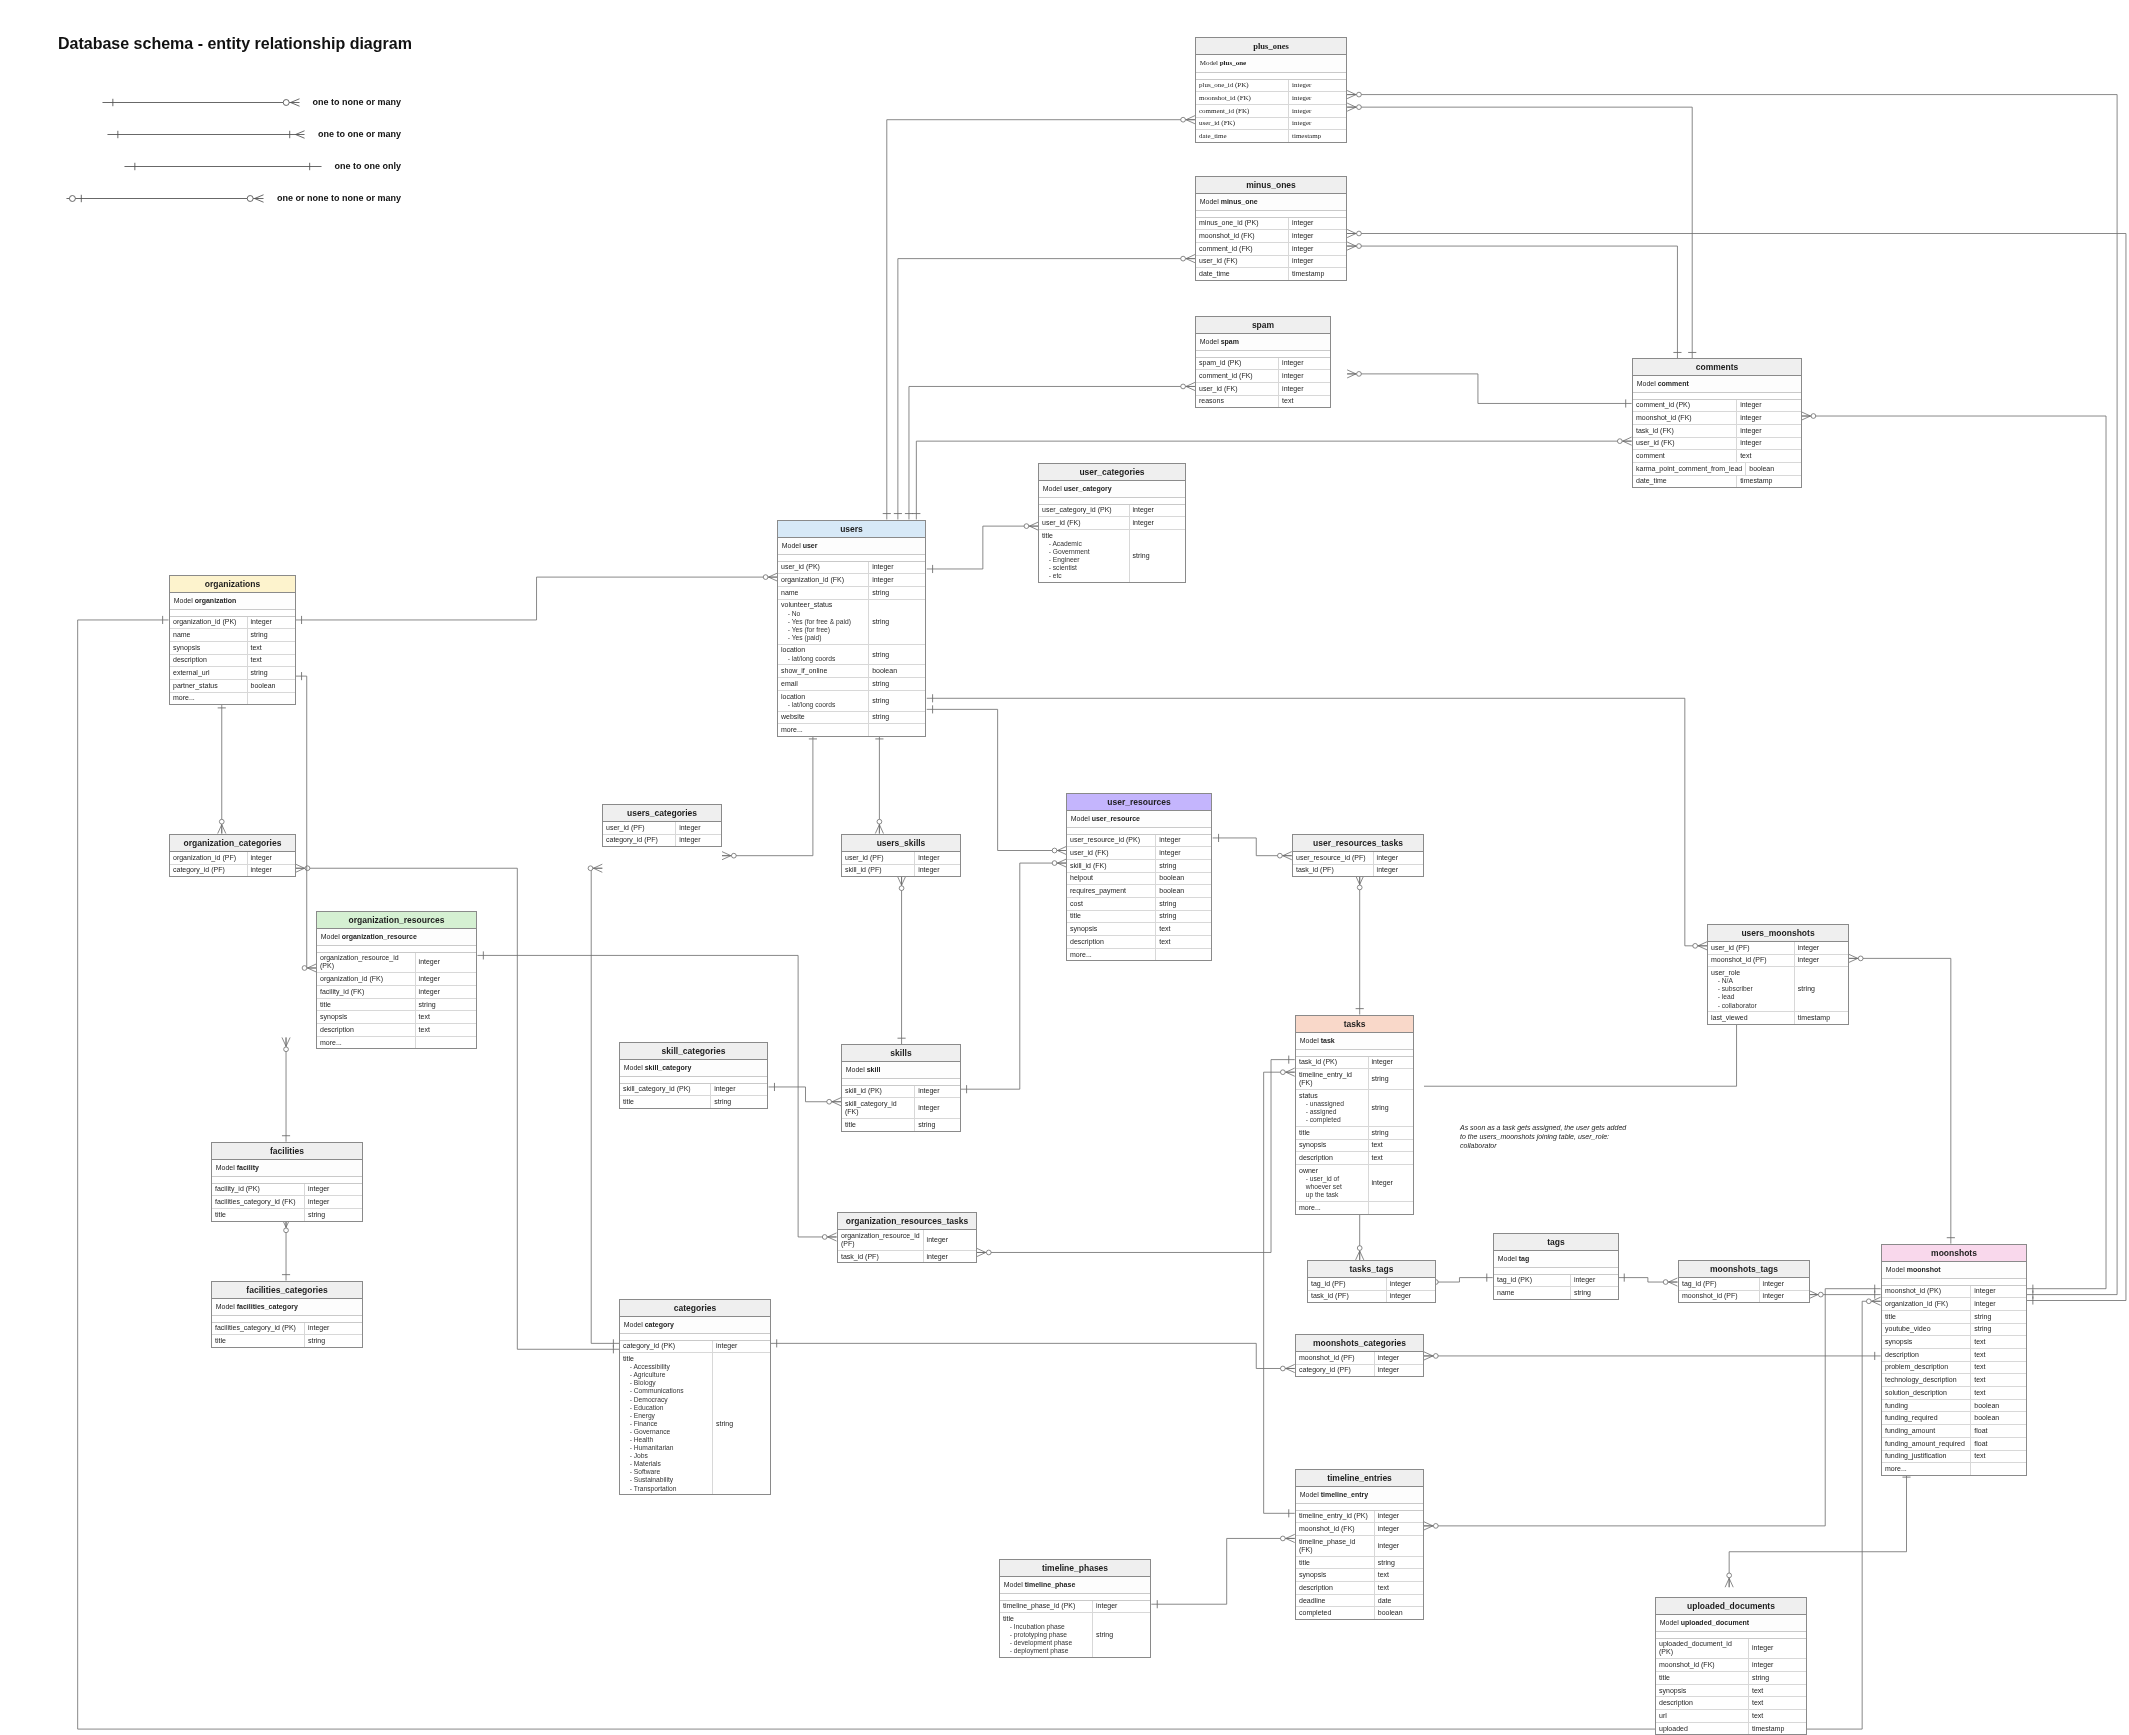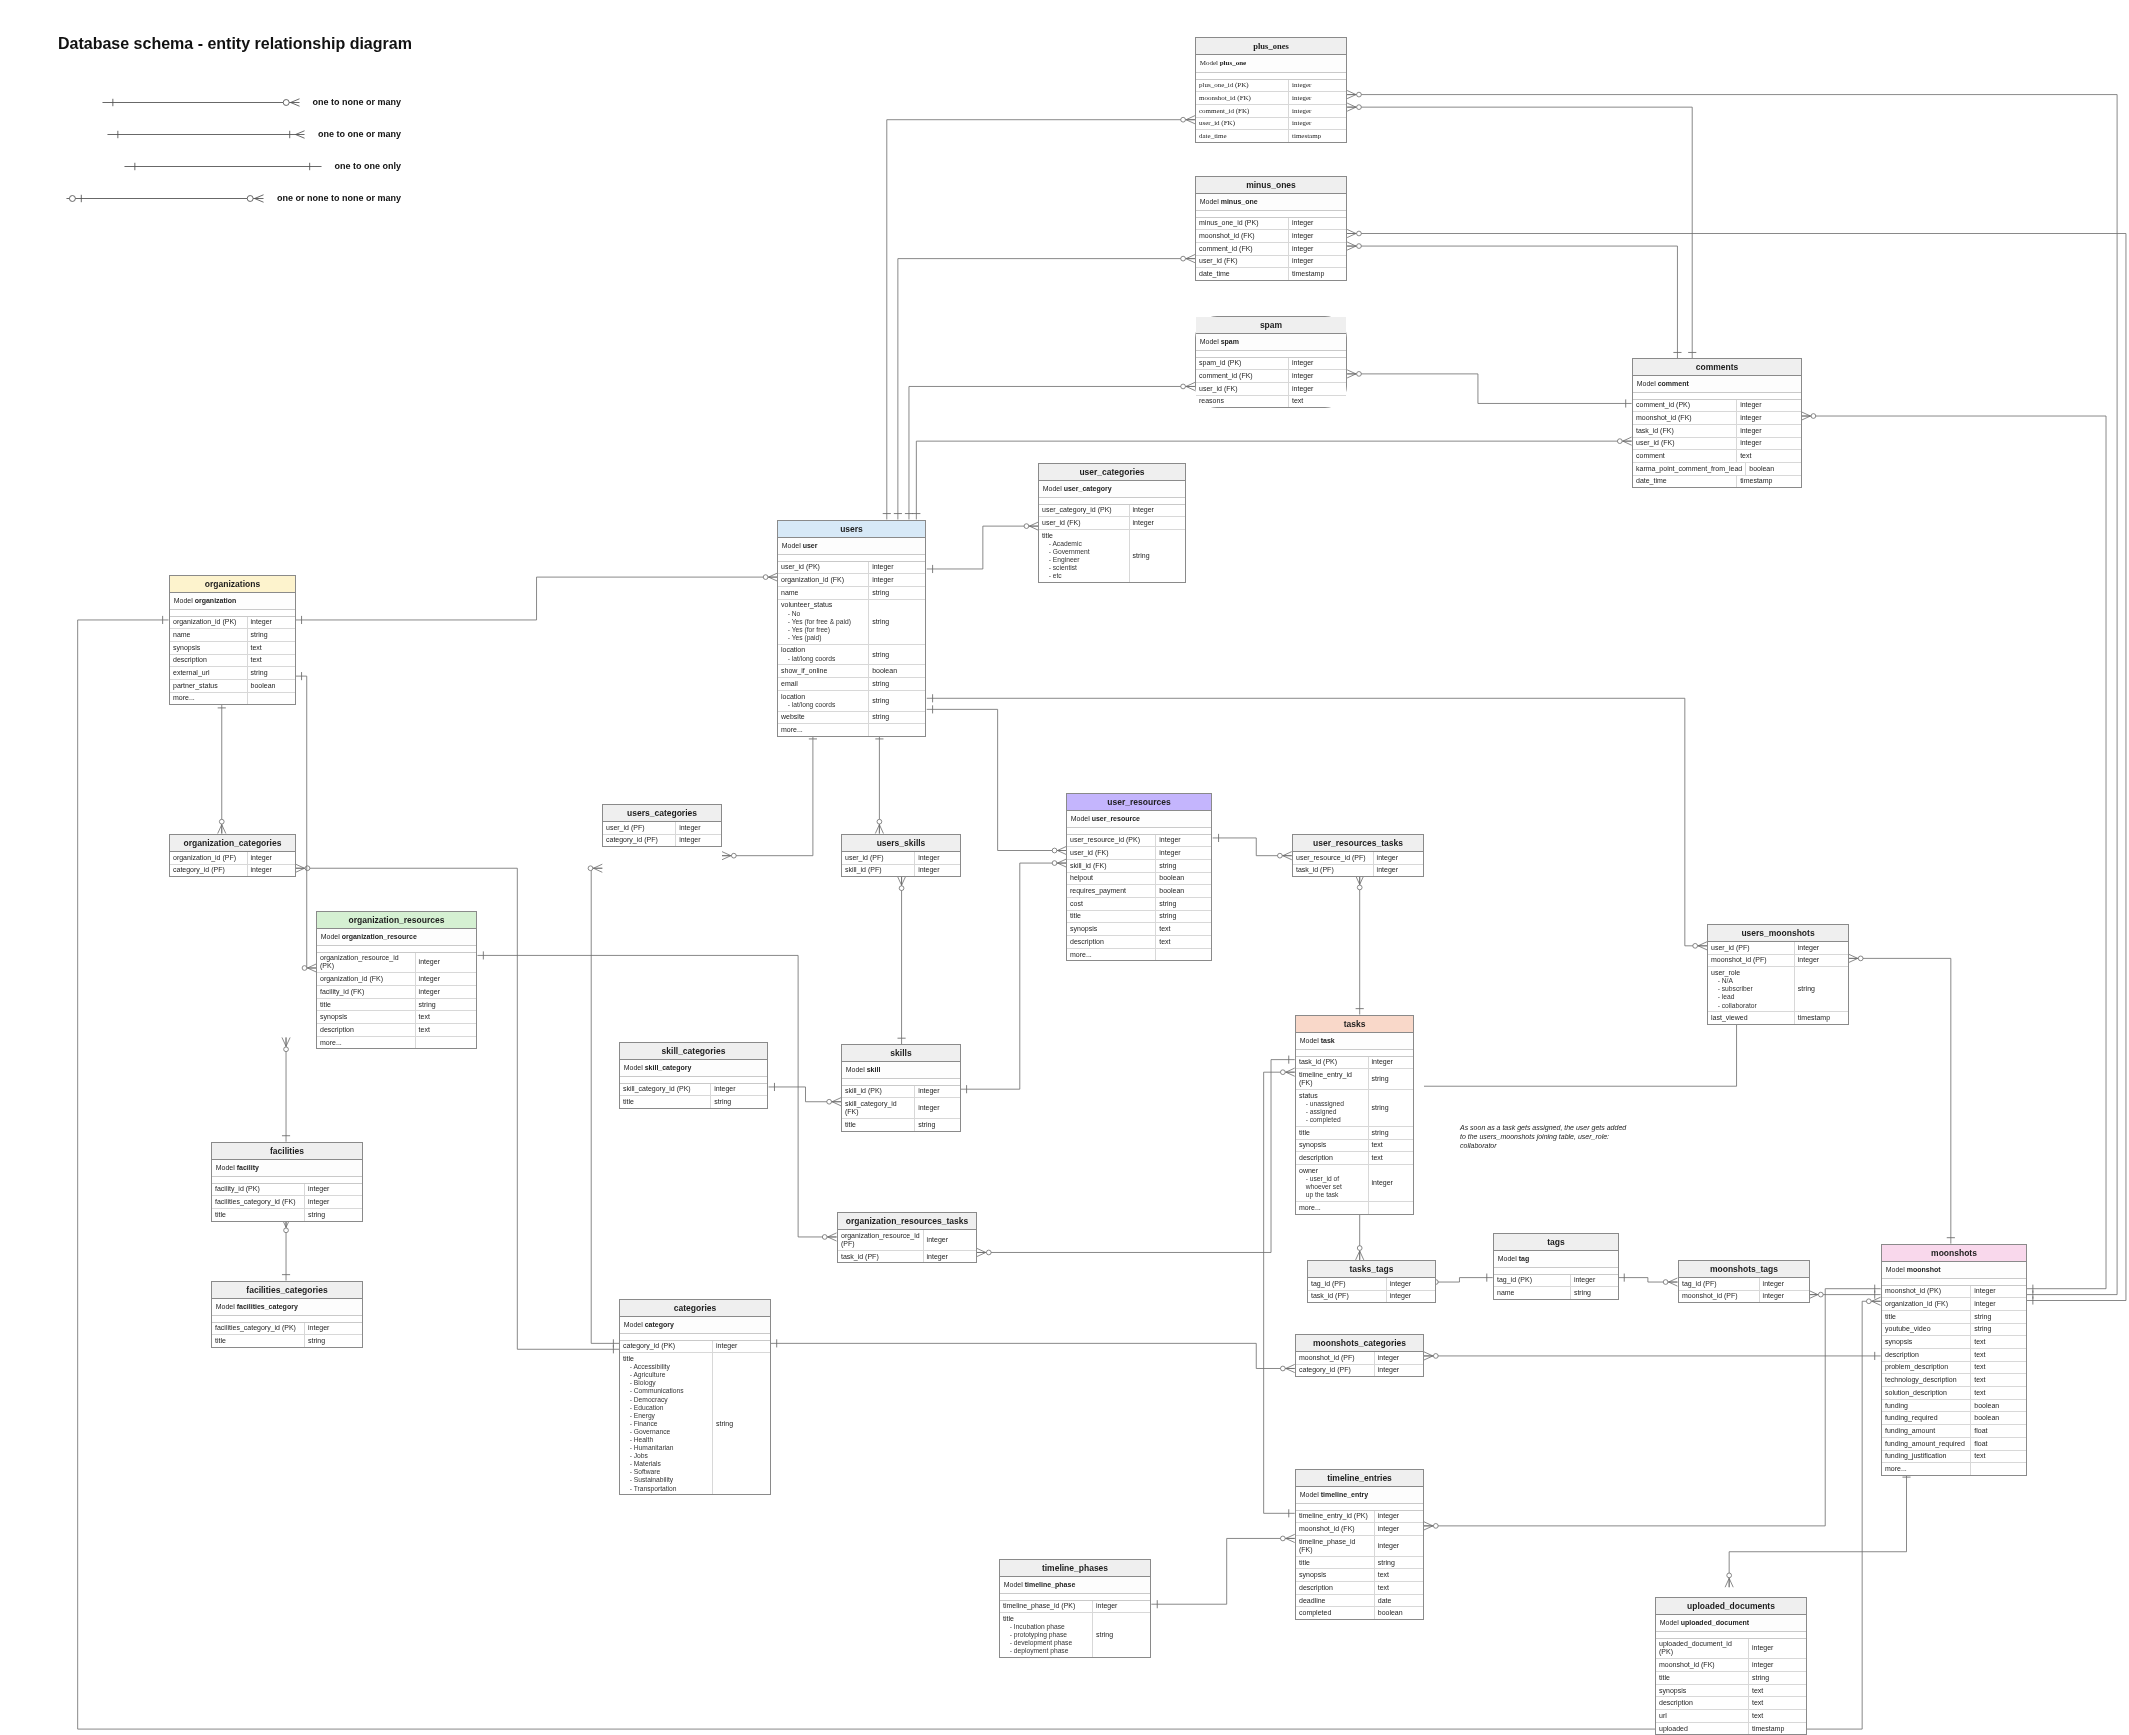--- a/index.html
+++ b/index.html
@@ -166,21 +166,21 @@
         </div>
         <div class="tbl-r">
           <div class="fn"><span>user_id (FK)</span></div>
           <div class="ft">integer</div>
         </div>
         <div class="tbl-r">
           <div class="fn"><span>date_time</span></div>
           <div class="ft">timestamp</div>
         </div>
       </div>
-      <div class="tbl" style="left: 1195px; top: 316px; width: 152px; border-radius: 22px;">
+      <div class="tbl" style="left: 1195px; top: 316px; width: 136px;">
         <div class="tbl-h" style="background:#efefef">spam</div>
         <div class="tbl-m">Model <b>spam</b></div>
         <div class="tbl-gap"></div>
         <div class="tbl-r">
           <div class="fn"><span>spam_id (PK)</span></div>
           <div class="ft">integer</div>
         </div>
         <div class="tbl-r">
           <div class="fn"><span>comment_id (FK)</span></div>
           <div class="ft">integer</div>

